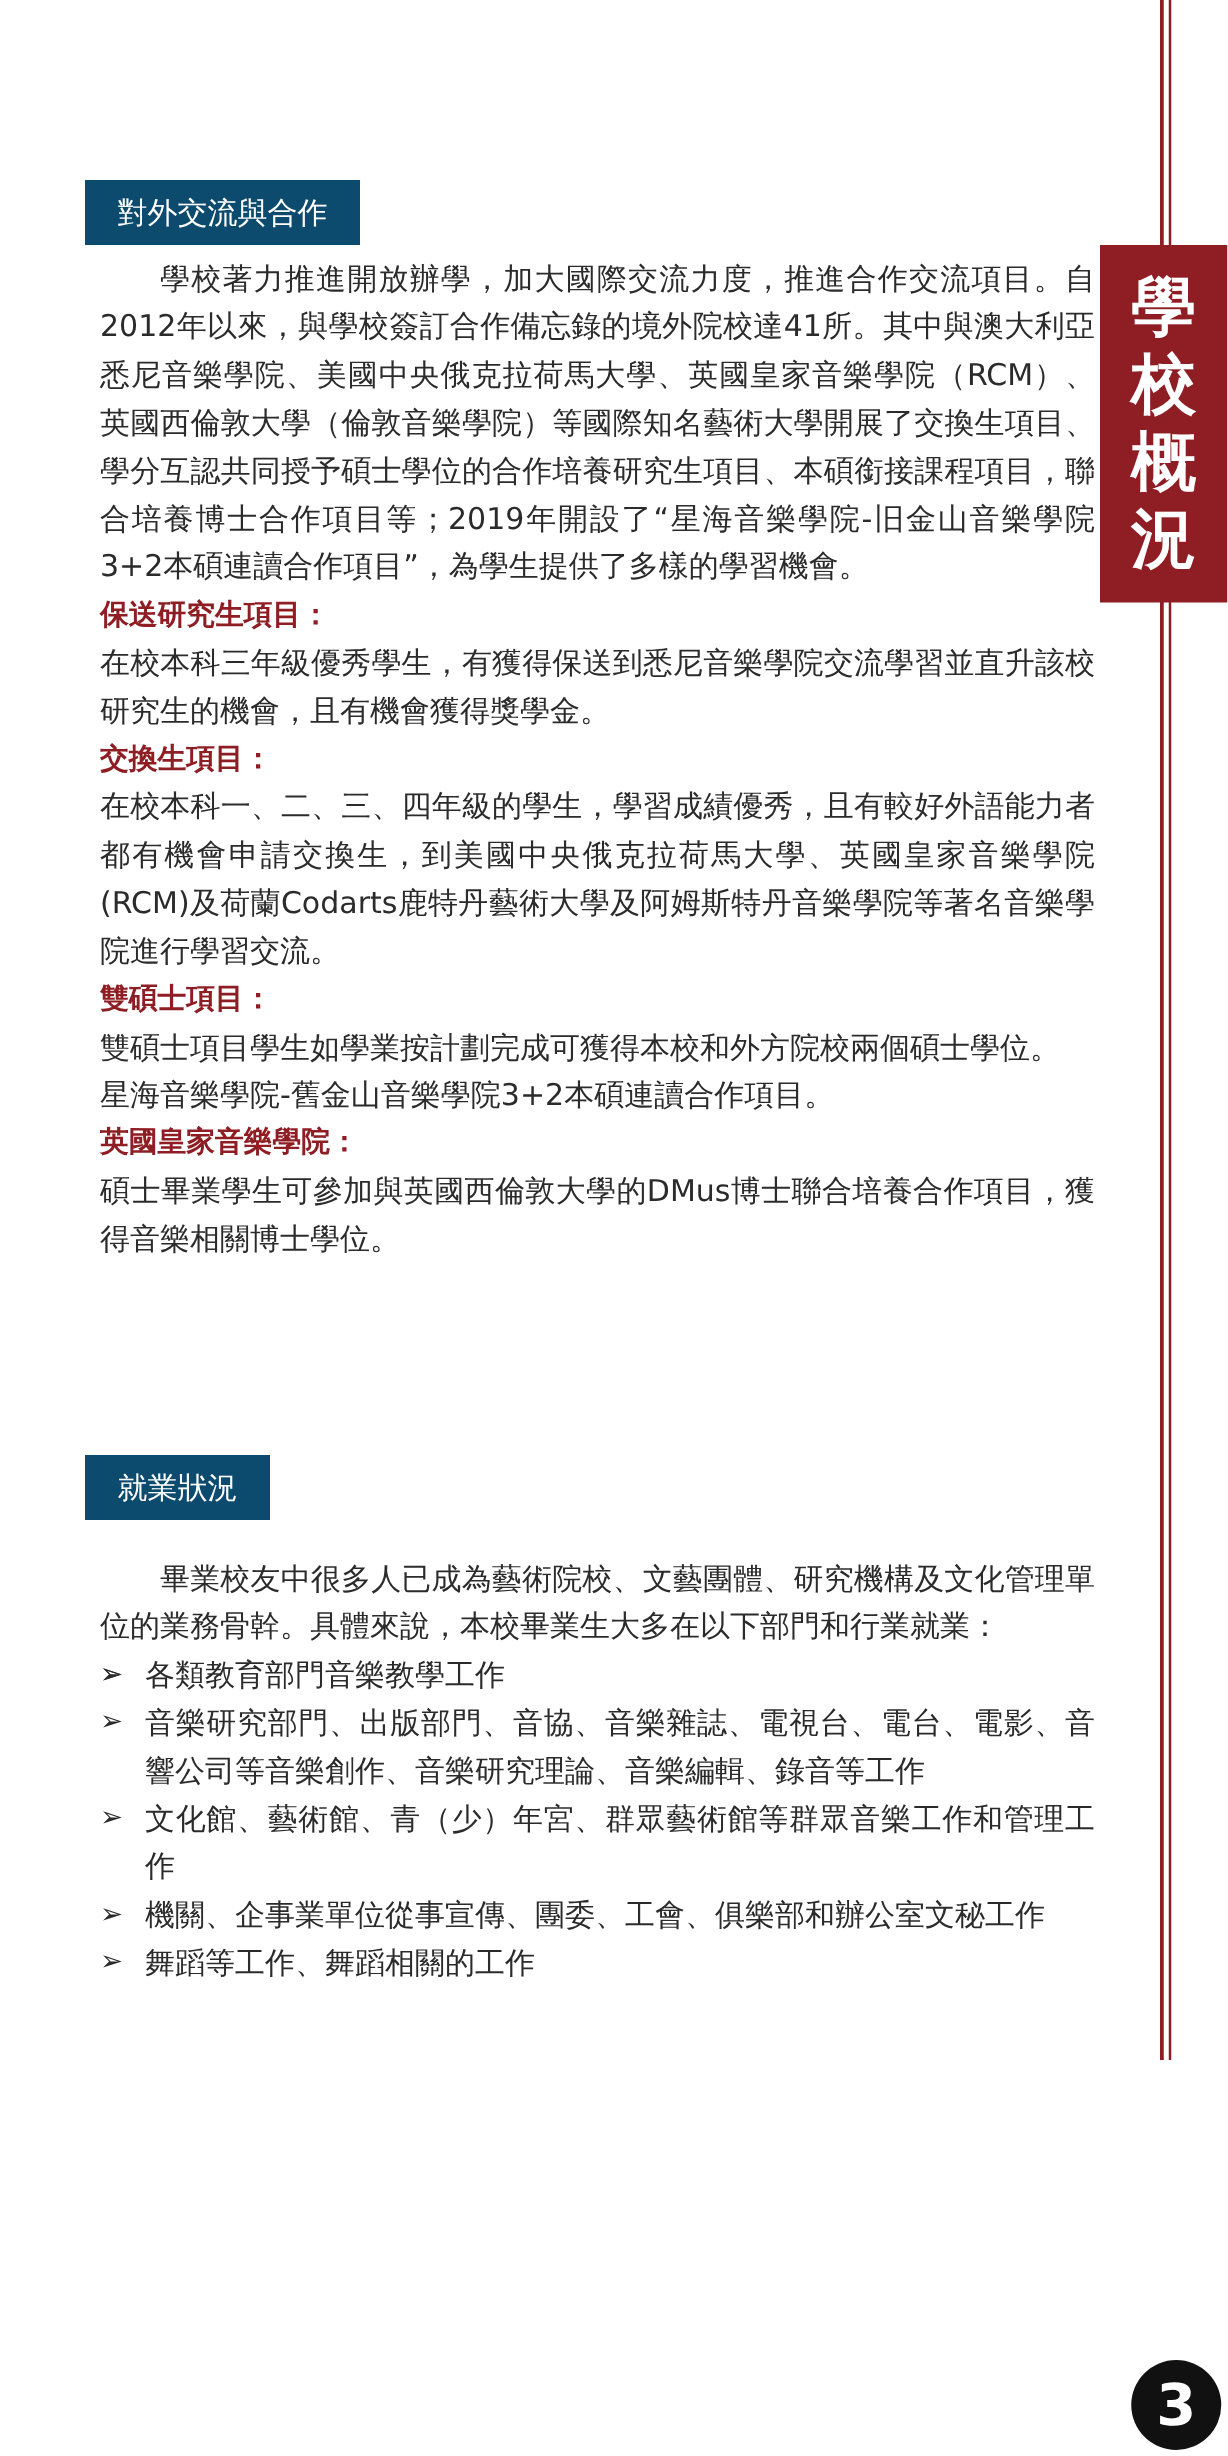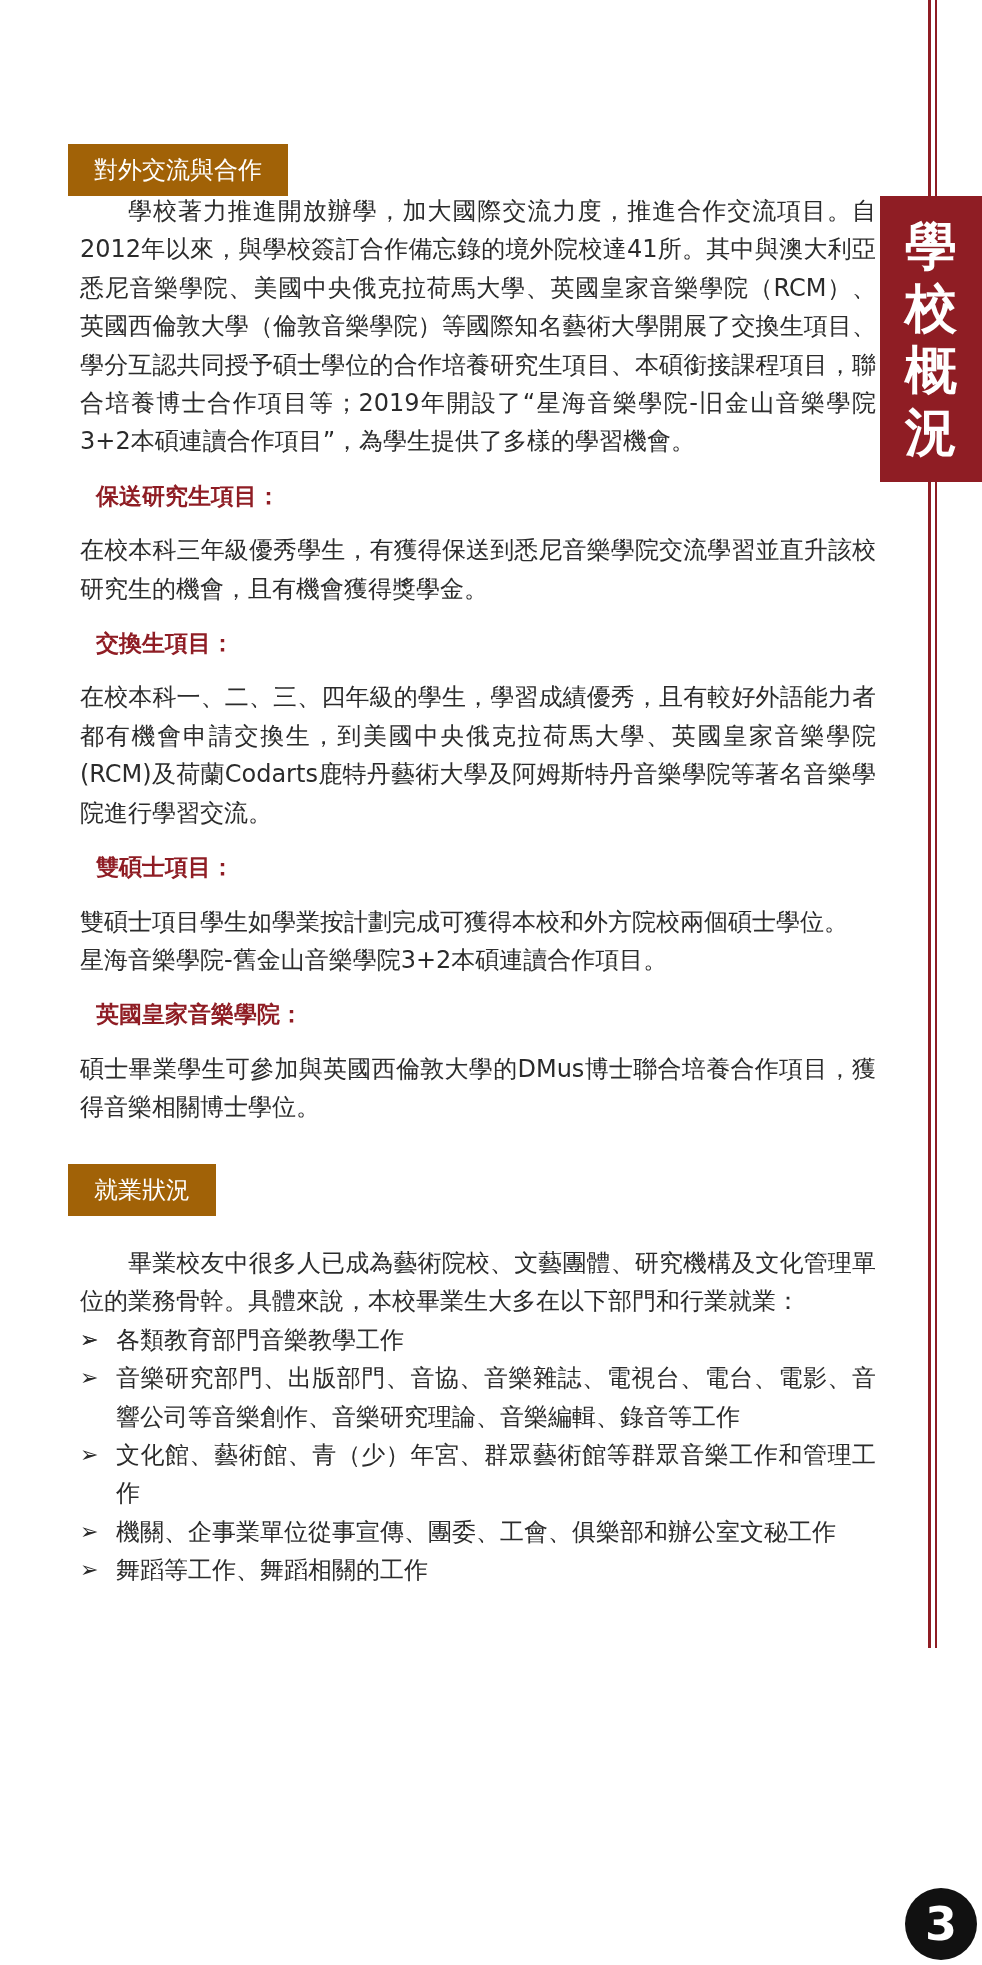--- a/index.html
+++ b/index.html
@@ -18,35 +18,35 @@
       position: absolute; left: 880px; top: 196px; width: 102px; height: 286px;
       background: #8f1d24; color: #fff;
       display: flex; flex-direction: column; align-items: center; justify-content: center;
       font-size: 52px; font-weight: bold; line-height: 62px;
       font-family: "DejaVu Serif", serif;
     }
     .side-tab span { display: block; }
     
     .section-tag {
       position: absolute; left: 68px; height: 52px; padding: 0 26px;
-      background: #a16207; color: #fff;
+      background: #0c4a6e; color: #fff;
       font-size: 24px; line-height: 52px;
       font-family: "DejaVu Sans", sans-serif;
     }
     .content {
       position: absolute; left: 80px; width: 796px;
       font-size: 24px; line-height: 38.4px;
       font-family: "DejaVu Sans", sans-serif;
       color: #2b2b2b;
       text-align: justify;
     }
     .para { margin: 0; text-indent: 2em; }
     .para.noindent { text-indent: 0; }
     .sub-heading {
-      margin: 16px; color: #8f1d24; font-weight: bold;
+      margin: 0; color: #8f1d24; font-weight: bold;
       font-family: "DejaVu Serif", serif; font-size: 23px;
     }
     ul.bullets { list-style: none; margin: 0; padding: 0; }
     ul.bullets li { position: relative; padding-left: 36px; }
     ul.bullets li .arrow {
       position: absolute; left: 0; top: 0; width: 24px; text-align: left;
       font-size: 22px;
     }
     .page-badge {
       position: absolute; left: 905px; top: 1888px; width: 72px; height: 72px;
@@ -64,21 +64,21 @@
 
 <div class="side-tab">
   <span>學</span>
   <span>校</span>
   <span>概</span>
   <span>況</span>
 </div>
 
 <div class="section-tag" style="top:144px;">對外交流與合作</div>
 
-<div class="content" style="top:192px;">
+<div class="content" style="top:204px;">
   <p class="para">學校著力推進開放辦學，加大國際交流力度，推進合作交流項目。自2012年以來，與學校簽訂合作備忘錄的境外院校達41所。其中與澳大利亞悉尼音樂學院、美國中央俄克拉荷馬大學、英國皇家音樂學院（RCM）、英國西倫敦大學（倫敦音樂學院）等國際知名藝術大學開展了交換生項目、學分互認共同授予碩士學位的合作培養研究生項目、本碩銜接課程項目，聯合培養博士合作項目等；2019年開設了“星海音樂學院-旧金山音樂學院3+2本碩連讀合作項目”，為學生提供了多樣的學習機會。</p>
 
   <p class="sub-heading">保送研究生項目：</p>
   <p class="para noindent">在校本科三年級優秀學生，有獲得保送到悉尼音樂學院交流學習並直升該校研究生的機會，且有機會獲得獎學金。</p>
 
   <p class="sub-heading">交換生項目：</p>
   <p class="para noindent">在校本科一、二、三、四年級的學生，學習成績優秀，且有較好外語能力者都有機會申請交換生，到美國中央俄克拉荷馬大學、英國皇家音樂學院(RCM)及荷蘭Codarts鹿特丹藝術大學及阿姆斯特丹音樂學院等著名音樂學院進行學習交流。</p>
 
   <p class="sub-heading">雙碩士項目：</p>
   <p class="para noindent">雙碩士項目學生如學業按計劃完成可獲得本校和外方院校兩個碩士學位。</p>

